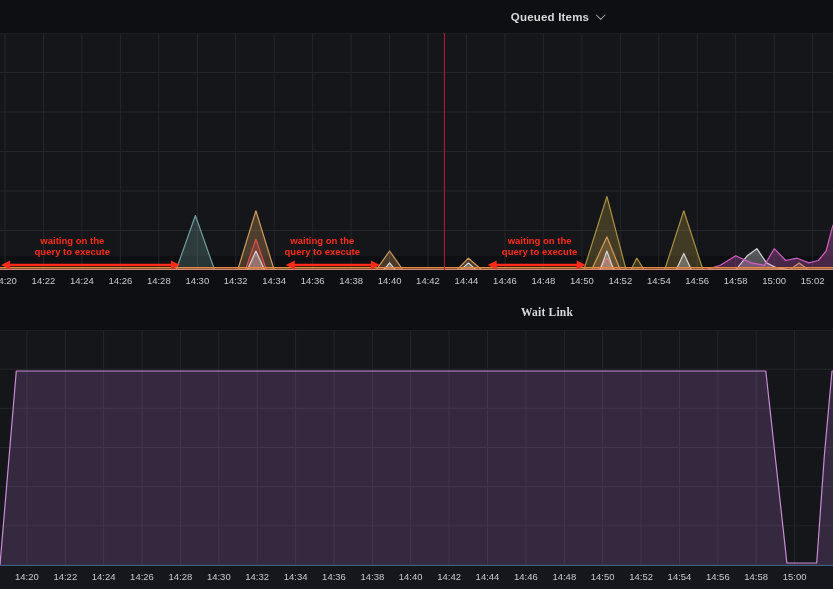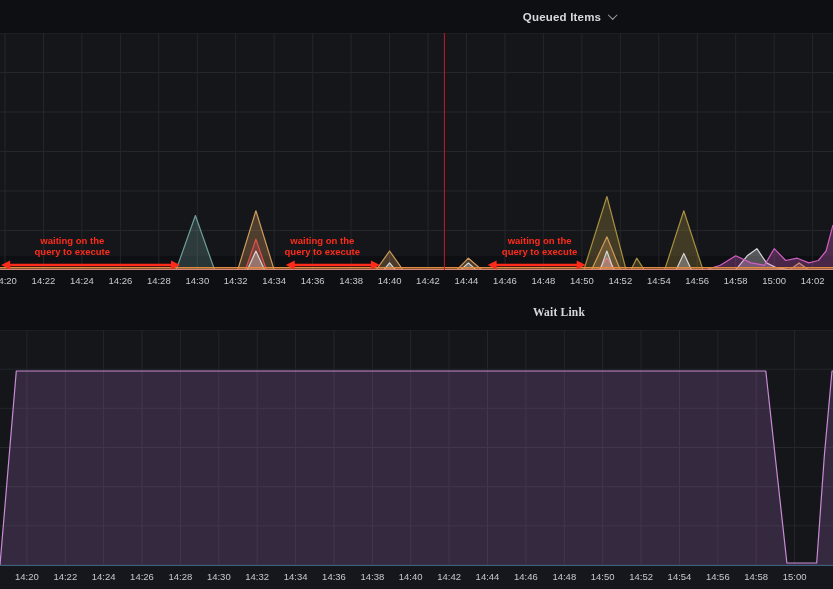--- a/index.html
+++ b/index.html
@@ -2,21 +2,21 @@
 <html><head>
 <meta charset="utf-8">
 <style>
   html,body{margin:0;padding:0;}
   body{
     width:833px;height:589px;overflow:hidden;position:relative;
     background:#0e0f13;
     font-family:"Liberation Sans", sans-serif;
     -webkit-font-smoothing:antialiased;
   }
-  .panel-header{position:absolute;left:12px;width:712px;}
+  .panel-header{position:absolute;left:0;width:712px;}
   .panel-header.top{top:0;height:33px;}
   .panel-header.bottom{top:293px;height:37px;font-family:Liberation Serif, serif;}
   .panel-title{
     position:absolute;top:50%;transform:translate(-50%,-50%);
     color:#d8d9da;font-size:11.5px;font-weight:bold;letter-spacing:.2px;
     display:flex;align-items:center;gap:5px;cursor:pointer;white-space:nowrap;
   }
   .panel-title.qt{left:557px;}
   .panel-title.wl{left:547px;}
   .caret{
@@ -125,21 +125,21 @@
       <span class="tick-label" style="left: 428px;">14:42</span>
       <span class="tick-label" style="left: 466.5px;">14:44</span>
       <span class="tick-label" style="left: 505px;">14:46</span>
       <span class="tick-label" style="left: 543.4px;">14:48</span>
       <span class="tick-label" style="left: 581.9px;">14:50</span>
       <span class="tick-label" style="left: 620.3px;">14:52</span>
       <span class="tick-label" style="left: 658.8px;">14:54</span>
       <span class="tick-label" style="left: 697.2px;">14:56</span>
       <span class="tick-label" style="left: 735.7px;">14:58</span>
       <span class="tick-label" style="left: 774.2px;">15:00</span>
-      <span class="tick-label" style="left: 812.6px;">14:02</span>
+      <span class="tick-label" style="left: 812.6px;">15:02</span>
     </div>
 
   <div class="panel-header bottom">
     <div class="panel-title wl">
       <span>Wait Link</span>
     </div>
   </div>
 
   <div class="plot bottom-plot">
       <svg width="833" height="235">

